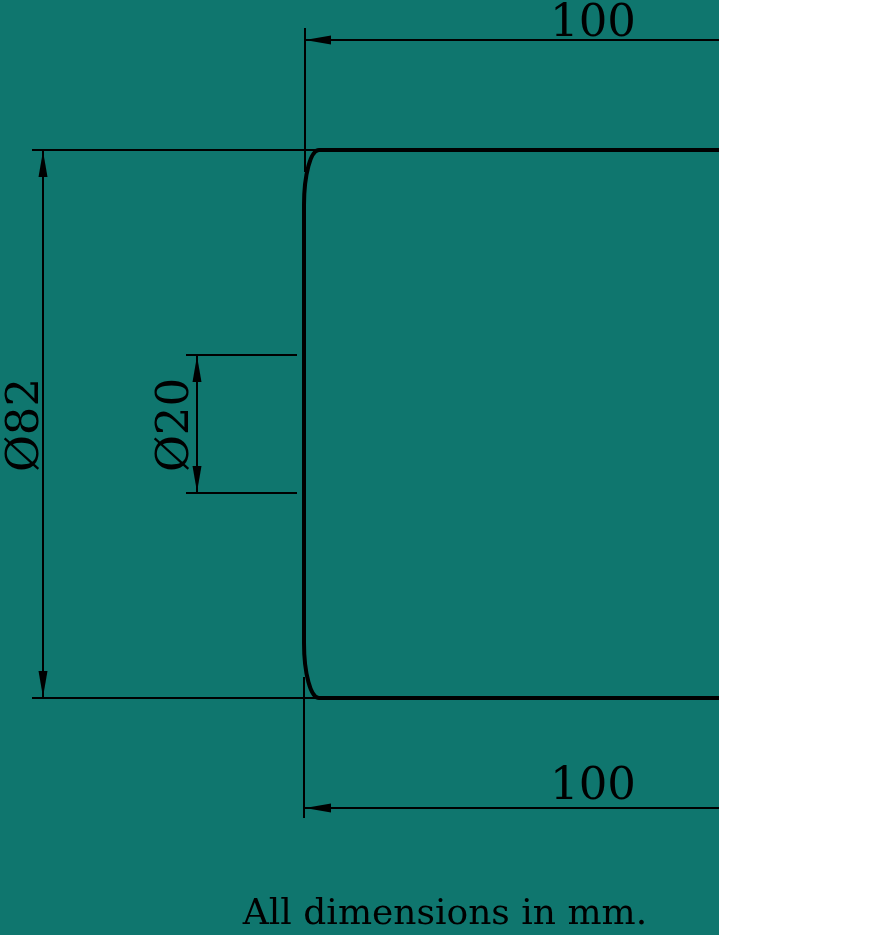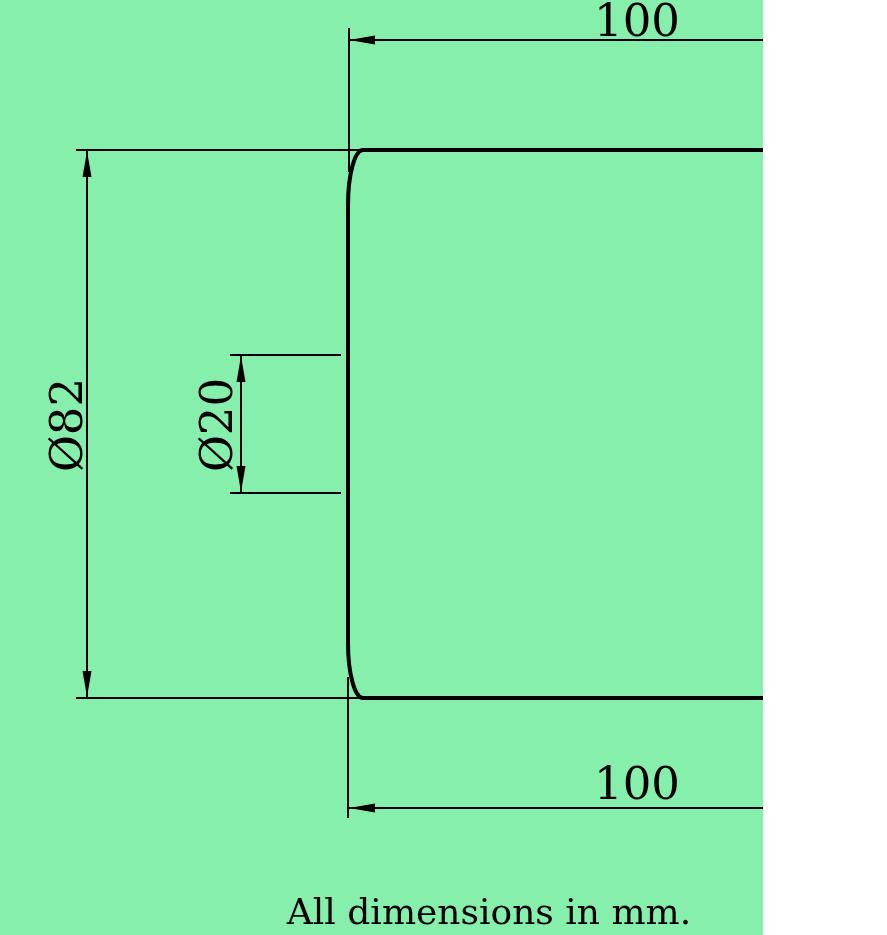--- a/index.html
+++ b/index.html
@@ -4,23 +4,22 @@
 <style>
   html, body {
     margin: 0;
     padding: 0;
     background: #ffffff;
   }
   .canvas {
     width: 719px;
     height: 935px;
     position: relative;
-    background: #86efac;
+    background: #0f766e;
     overflow: hidden;
-    padding-left: 44px;
   }
   svg { display: block; }
   text {
     font-family: "DejaVu Serif", "Liberation Serif", serif;
     fill: #000000;
   }
   .dim-label { font-size: 45px; }
   .note-label { font-size: 36px; }
   .outline {
     fill: none;

